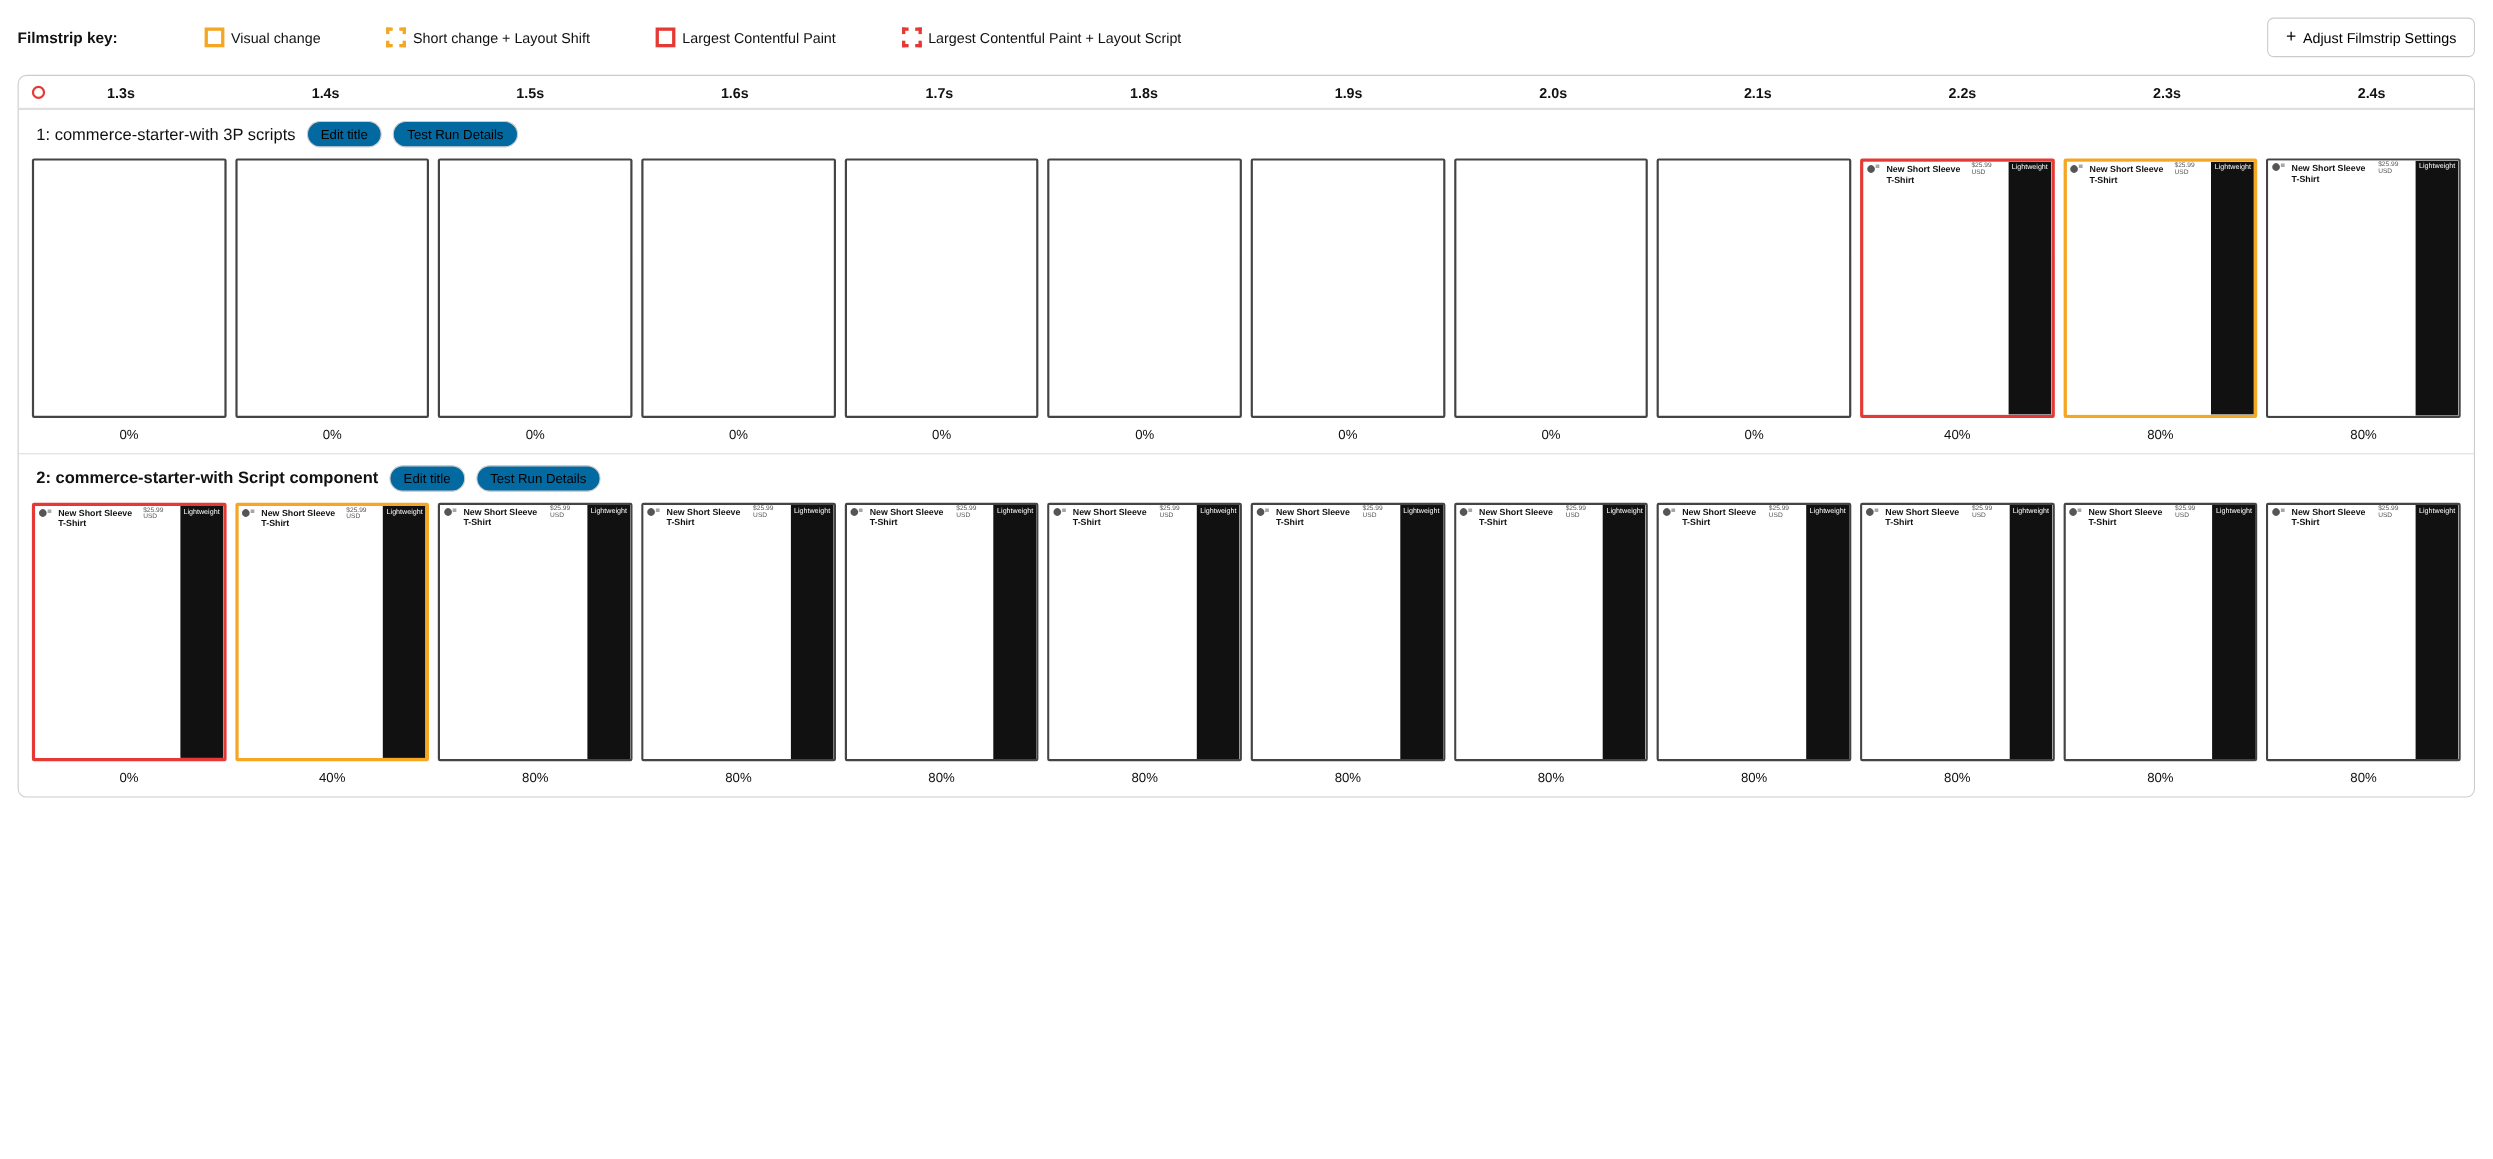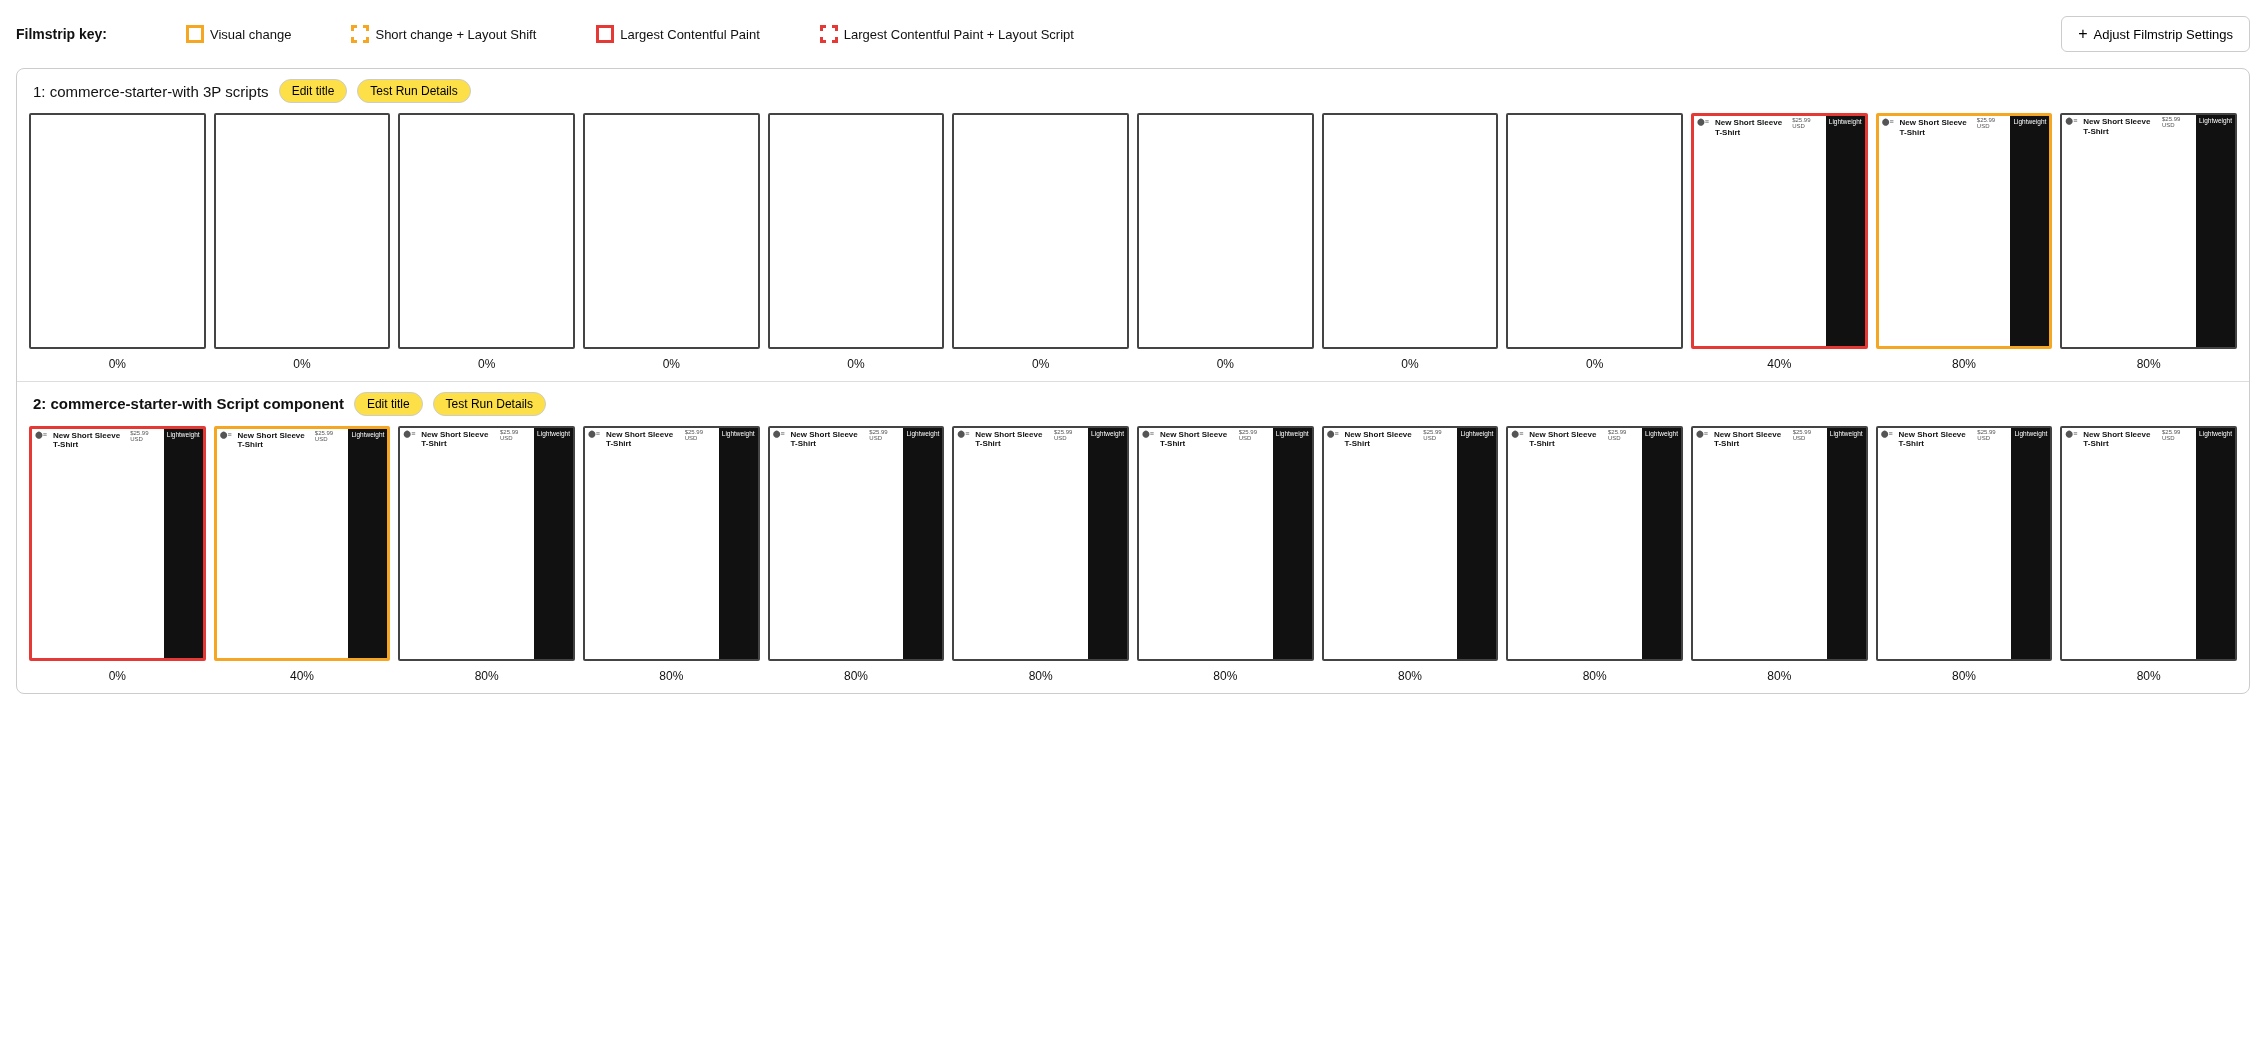--- a/index.html
+++ b/index.html
@@ -109,21 +109,21 @@
       align-items: center;
       gap: 10px;
       padding: 10px 16px 8px 16px;
       font-size: 14px;
       font-weight: 700;
     }
     .section-header-btn {
       padding: 4px 12px;
       border: 1.5px solid #ccc;
       border-radius: 20px;
-      background: #fde047;
+      background: #0369a1;
       font-size: 12px;
       cursor: pointer;
     }
 
     
     .frames-grid {
       display: grid;
       grid-template-columns: repeat(12, 1fr);
       gap: 0;
       padding: 0 8px;
@@ -240,20 +240,35 @@
   </div>
 
   <button class="adjust-btn">
     <span class="plus-icon">+</span>
     <span>Adjust Filmstrip Settings</span>
   </button>
 </div>
 
 <div class="filmstrip-container">
 
+  <div class="timeline-header">
+    <div class="timeline-dot"></div>
+    <div class="timeline-tick">1.3s</div>
+    <div class="timeline-tick">1.4s</div>
+    <div class="timeline-tick">1.5s</div>
+    <div class="timeline-tick">1.6s</div>
+    <div class="timeline-tick">1.7s</div>
+    <div class="timeline-tick">1.8s</div>
+    <div class="timeline-tick">1.9s</div>
+    <div class="timeline-tick">2.0s</div>
+    <div class="timeline-tick">2.1s</div>
+    <div class="timeline-tick">2.2s</div>
+    <div class="timeline-tick">2.3s</div>
+    <div class="timeline-tick">2.4s</div>
+  </div>
 
   <div class="filmstrip-section">
     <div class="section-header">
       <span style="font-size:15px;font-weight:400;">1: commerce-starter-with 3P scripts</span>
       <button class="section-header-btn">Edit title</button>
       <button class="section-header-btn">Test Run Details</button>
     </div>
 
     <div class="frames-grid" id="section-1-frames">
         <div class="frame-cell">

